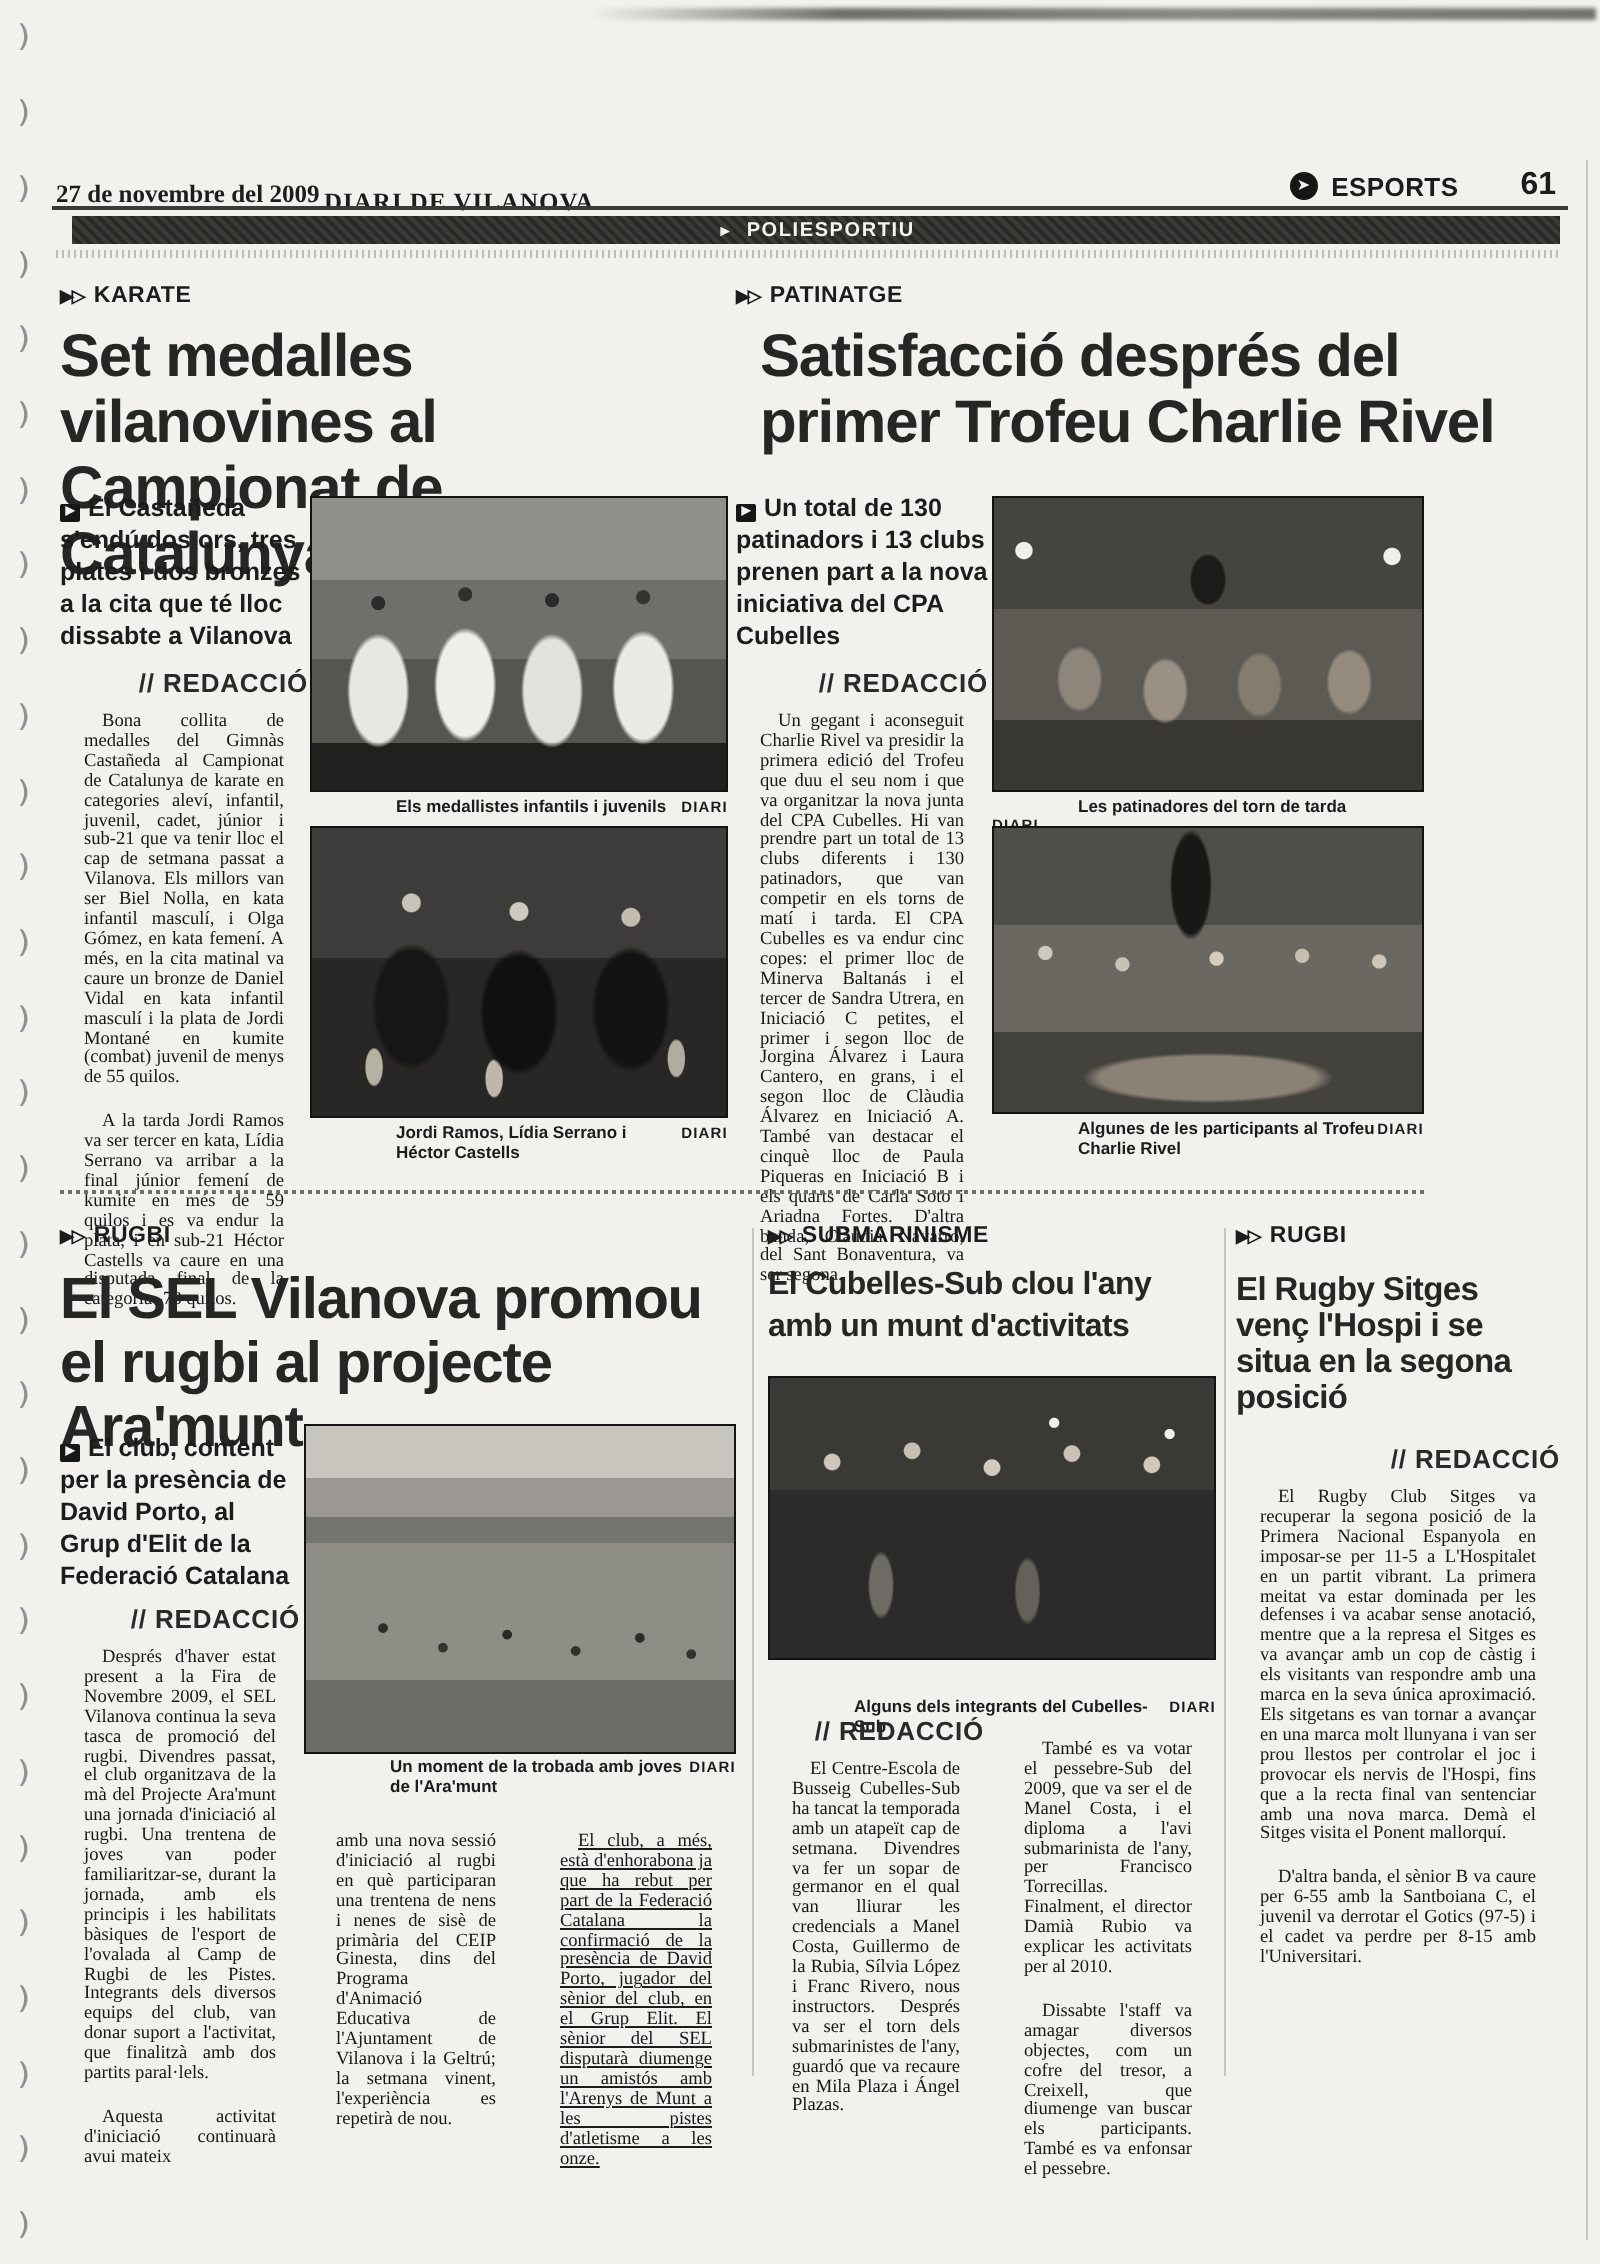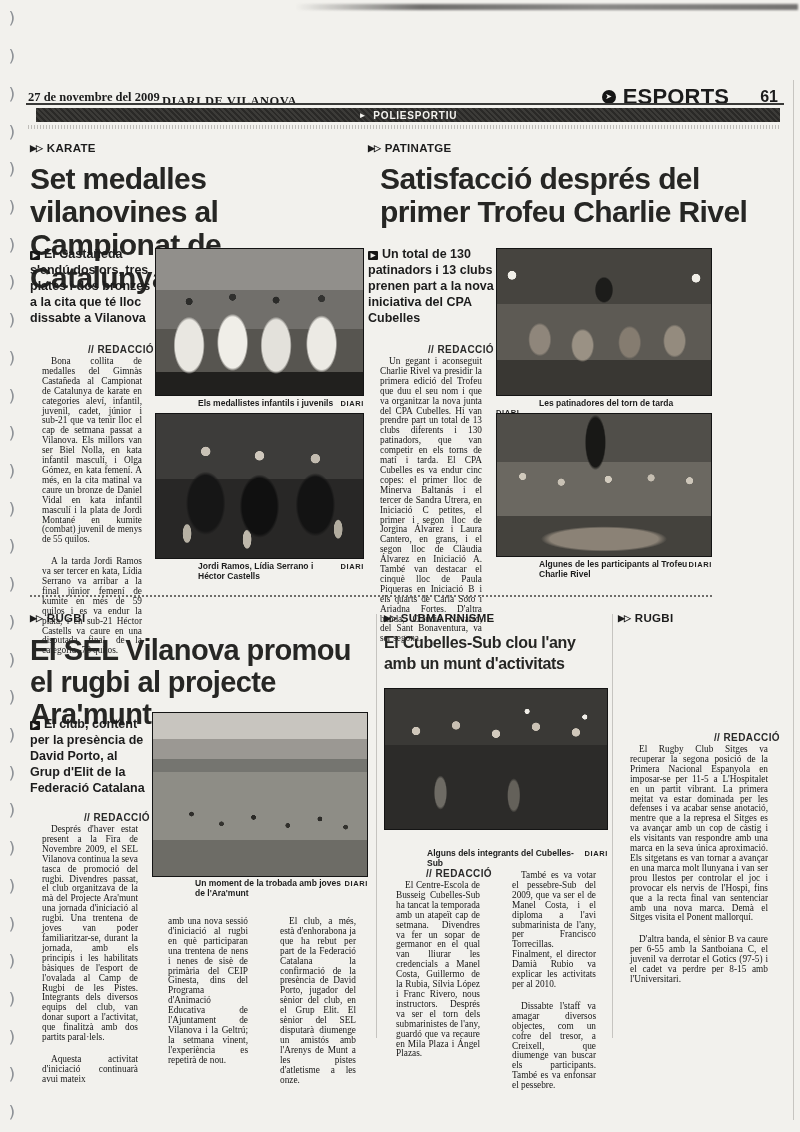--- a/index.html
+++ b/index.html
@@ -14,21 +14,21 @@
               background:linear-gradient(to right,rgba(90,90,90,0),#6f6e6c 25%,#8a8987 60%,#737270);
               filter:blur(1px);}
   .right-edge{position:absolute;right:6px;top:80px;width:1px;height:1040px;background:#c7c5c1;}
   
   .hdr-date{position:absolute;left:28px;top:90px;font:700 12.5px "Liberation Serif",serif;}
   .hdr-masthead{position:absolute;left:162px;top:94px;font:700 12.5px "Liberation Serif",serif;
                 letter-spacing:.5px;}
   .hdr-section{position:absolute;right:22px;top:84px;display:flex;align-items:center;gap:7px;}
   .circle-icon{width:14px;height:14px;border-radius:50%;background:#161616;color:#f2f1ed;
                display:flex;align-items:center;justify-content:center;font-size:8px;line-height:1;}
-  .hdr-section .lbl{font-size:22px;font-weight:900;letter-spacing:.2px;}
+  .hdr-section .lbl{font-size:13px;font-weight:900;letter-spacing:.2px;}
   .hdr-section .num{font-size:16px;font-weight:900;margin-left:24px;}
   .hdr-rule{position:absolute;left:26px;top:103px;width:758px;height:2px;background:#3a3a38;}
   .banner{position:absolute;left:36px;top:108px;width:744px;height:14px;color:#f4f3ef;
           background:repeating-linear-gradient(45deg,#3c3b38 0 2px,#2a2927 2px 4px);
           display:flex;align-items:center;justify-content:center;gap:6px;
           font-size:10px;font-weight:800;letter-spacing:.8px;}
   .banner .arr{font-size:8px;}
   .halftone{position:absolute;left:28px;top:125px;width:752px;height:4px;opacity:.85;
             background:repeating-linear-gradient(90deg,#b5b3af 0 1px,transparent 1px 3px);}
   
@@ -38,21 +38,21 @@
           letter-spacing:.3px;}
   .kicker .ki{font-size:9px;letter-spacing:-1px;}
   .headline{font-weight:800;color:#262624;letter-spacing:-.6px;margin:0;}
   .h-xl{font-size:30px;line-height:33px;}
   .h-md{font-size:16px;line-height:21px;letter-spacing:-.3px;}
   .h-sm{font-size:16.5px;line-height:18px;letter-spacing:-.3px;}
   .standfirst{font-size:12.5px;line-height:16px;font-weight:800;}
   .sf-marker{display:inline-flex;width:10px;height:9px;background:#161616;color:#f2f1ed;
              font-size:6px;align-items:center;justify-content:center;margin-right:4px;
              vertical-align:1px;border-radius:1px;}
-  .byline{font-size:10px;font-weight:700;text-align:right;letter-spacing:.4px;color:#2a2a2a;margin-top:10px;}
+  .byline{font-size:13px;font-weight:700;text-align:right;letter-spacing:.4px;color:#2a2a2a;}
   .body-text p{margin:12px;font:9.3px/9.9px "Liberation Serif",serif;text-align:justify;
                text-indent:9px;color:#171717;}
   .caption-row{display:flex;justify-content:space-between;align-items:baseline;}
   .caption{font-size:8.5px;font-weight:700;padding-left:43px;}
   .credit{font-size:7.5px;font-weight:700;letter-spacing:.6px;}
   .ph{position:absolute;border:1px solid #141414;}
   .vdiv{position:absolute;width:1px;background:#c6c4c0;}
   .dotsep{position:absolute;height:0;border-top:2px dotted #6e6d6a;}
   
   .ph-karate1{background:
@@ -240,21 +240,21 @@
       <span class="credit">DIARI</span>
     </div>
     <div class="byline abs" style="left:0;top:192px;width:120px;">// REDACCIÓ</div>
     <div class="body-text abs" style="left:0;top:203px;width:120px;">
       <p>Després d'haver estat present a la Fira de Novembre 2009, el SEL Vilanova continua la seva tasca de promoció del rugbi. Divendres passat, el club organitzava de la mà del Projecte Ara'munt una jornada d'iniciació al rugbi. Una trentena de joves van poder familiaritzar-se, durant la jornada, amb els principis i les habilitats bàsiques de l'esport de l'ovalada al Camp de Rugbi de les Pistes. Integrants dels diversos equips del club, van donar suport a l'activitat, que finalitzà amb dos partits paral·lels.</p>
       <p>Aquesta activitat d'iniciació continuarà avui mateix</p>
     </div>
     <div class="body-text abs" style="left:126px;top:295px;width:104px;">
       <p style="text-indent:0;">amb una nova sessió d'iniciació al rugbi en què participaran una trentena de nens i nenes de sisè de primària del CEIP Ginesta, dins del Programa d'Animació Educativa de l'Ajuntament de Vilanova i la Geltrú; la setmana vinent, l'experiència es repetirà de nou.</p>
     </div>
-    <div class="body-text abs" style="left:238px;top:295px;width:100px;">
+    <div class="body-text abs" style="left:238px;top:295px;width:100px;text-decoration:underline;">
       <p>El club, a més, està d'enhorabona ja que ha rebut per part de la Federació Catalana la confirmació de la presència de David Porto, jugador del sènior del club, en el Grup Elit. El sènior del SEL disputarà diumenge un amistós amb l'Arenys de Munt a les pistes d'atletisme a les onze.</p>
     </div>
   </section>
 
   <section class="article" style="left:384px;top:610px;width:224px;height:440px;">
     <div class="kicker abs" style="left:0;top:2px;">
       <span class="ki">▶▷</span>
       <span>SUBMARINISME</span>
     </div>
     <h1 class="headline h-md abs" style="left:0;top:22px;width:224px;">El Cubelles-Sub clou l'any amb un munt d'activitats</h1>
@@ -271,20 +271,21 @@
       <p>També es va votar el pessebre-Sub del 2009, que va ser el de Manel Costa, i el diploma a l'avi submarinista de l'any, per Francisco Torrecillas. Finalment, el director Damià Rubio va explicar les activitats per al 2010.</p>
       <p>Dissabte l'staff va amagar diversos objectes, com un cofre del tresor, a Creixell, que diumenge van buscar els participants. També es va enfonsar el pessebre.</p>
     </div>
   </section>
 
   <section class="article" style="left:618px;top:610px;width:162px;height:440px;">
     <div class="kicker abs" style="left:0;top:2px;">
       <span class="ki">▶▷</span>
       <span>RUGBI</span>
     </div>
+    <h1 class="headline h-sm abs" style="left:0;top:26px;width:150px;">El Rugby Sitges venç l'Hospi i se situa en la segona posició</h1>
     <div class="byline abs" style="left:0;top:112px;width:162px;">// REDACCIÓ</div>
     <div class="body-text abs" style="left:0;top:123px;width:162px;">
       <p>El Rugby Club Sitges va recuperar la segona posició de la Primera Nacional Espanyola en imposar-se per 11-5 a L'Hospitalet en un partit vibrant. La primera meitat va estar dominada per les defenses i va acabar sense anotació, mentre que a la represa el Sitges es va avançar amb un cop de càstig i els visitants van respondre amb una marca en la seva única aproximació. Els sitgetans es van tornar a avançar en una marca molt llunyana i van ser prou llestos per controlar el joc i provocar els nervis de l'Hospi, fins que a la recta final van sentenciar amb una nova marca. Demà el Sitges visita el Ponent mallorquí.</p>
       <p>D'altra banda, el sènior B va caure per 6-55 amb la Santboiana C, el juvenil va derrotar el Gotics (97-5) i el cadet va perdre per 8-15 amb l'Universitari.</p>
     </div>
   </section>
 
 </div>
 
 </body></html>

